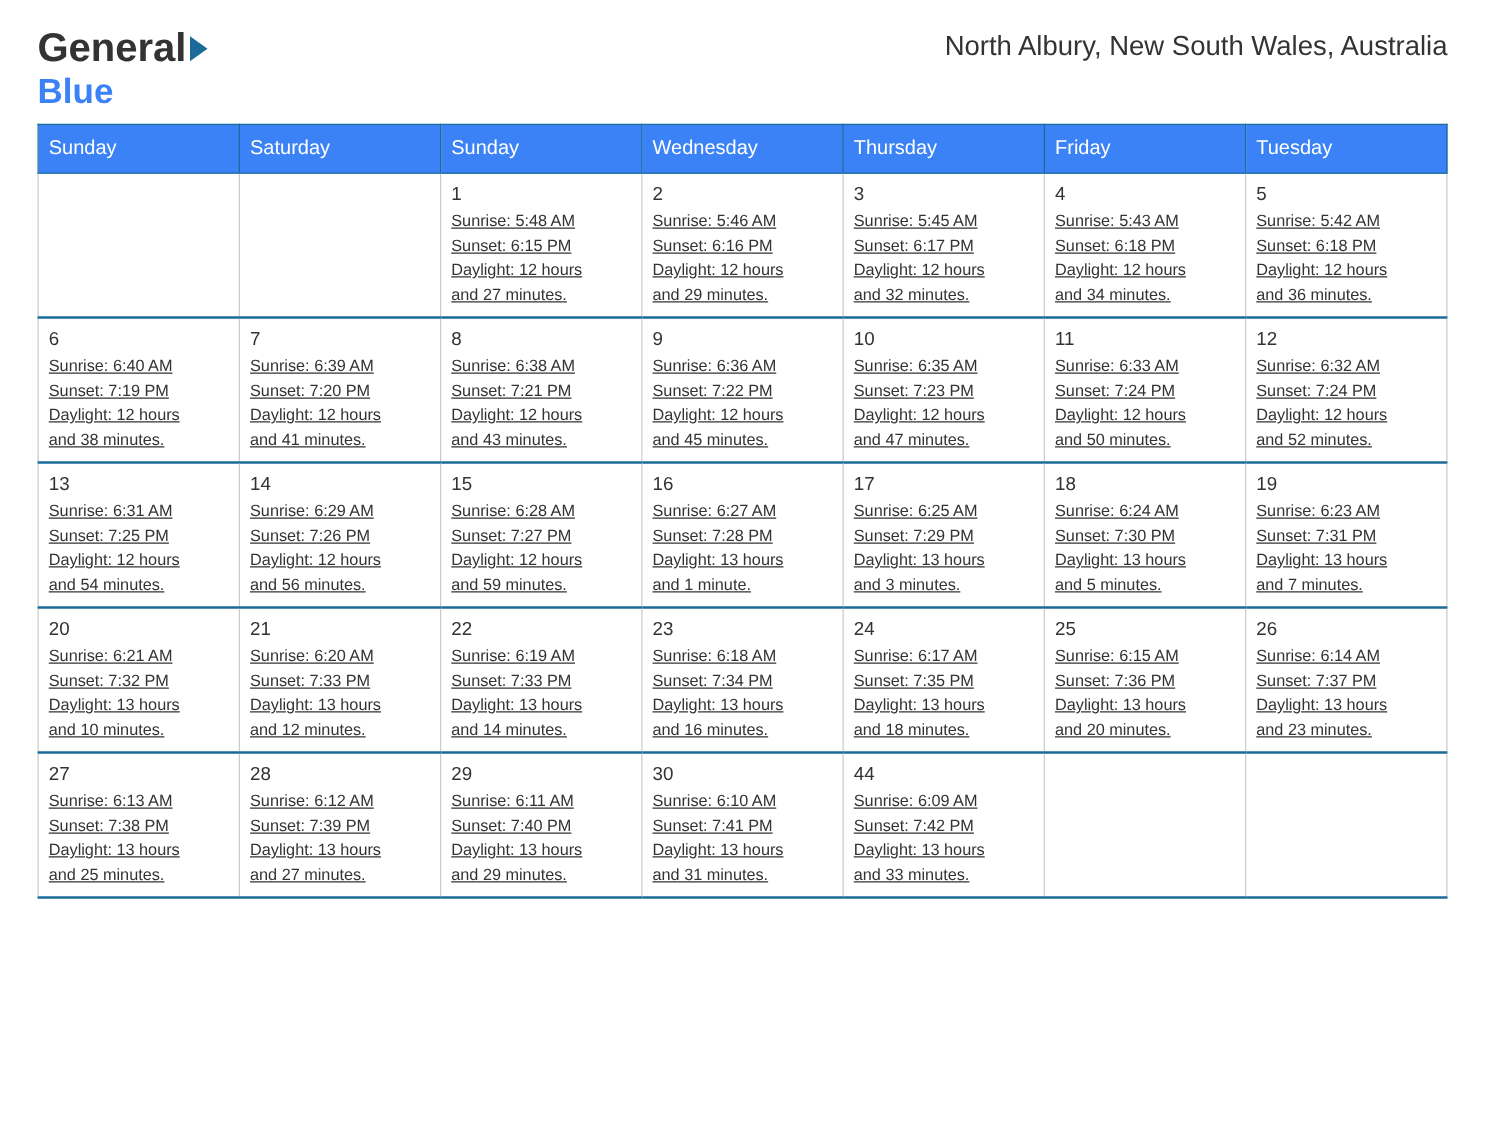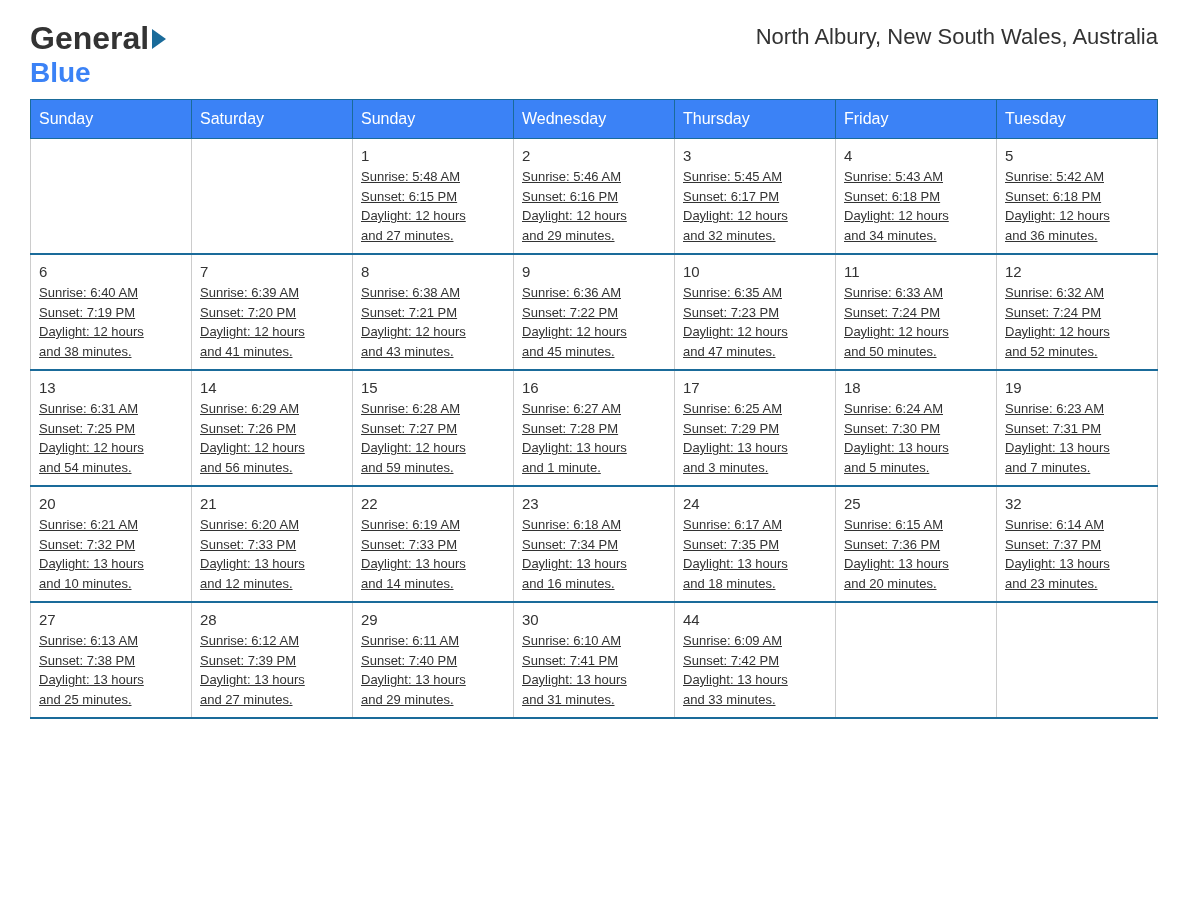--- a/index.html
+++ b/index.html
@@ -234,21 +234,21 @@
         </td>
         <td>
           <span class="day-number">24</span>
           <div class="day-info">Sunrise: 6:17 AM<br>Sunset: 7:35 PM<br>Daylight: 13 hours<br>and 18 minutes.</div>
         </td>
         <td>
           <span class="day-number">25</span>
           <div class="day-info">Sunrise: 6:15 AM<br>Sunset: 7:36 PM<br>Daylight: 13 hours<br>and 20 minutes.</div>
         </td>
         <td>
-          <span class="day-number">32</span>
+          <span class="day-number">26</span>
           <div class="day-info">Sunrise: 6:14 AM<br>Sunset: 7:37 PM<br>Daylight: 13 hours<br>and 23 minutes.</div>
         </td>
       </tr>
       <tr>
         <td>
           <span class="day-number">27</span>
           <div class="day-info">Sunrise: 6:13 AM<br>Sunset: 7:38 PM<br>Daylight: 13 hours<br>and 25 minutes.</div>
         </td>
         <td>
           <span class="day-number">28</span>

